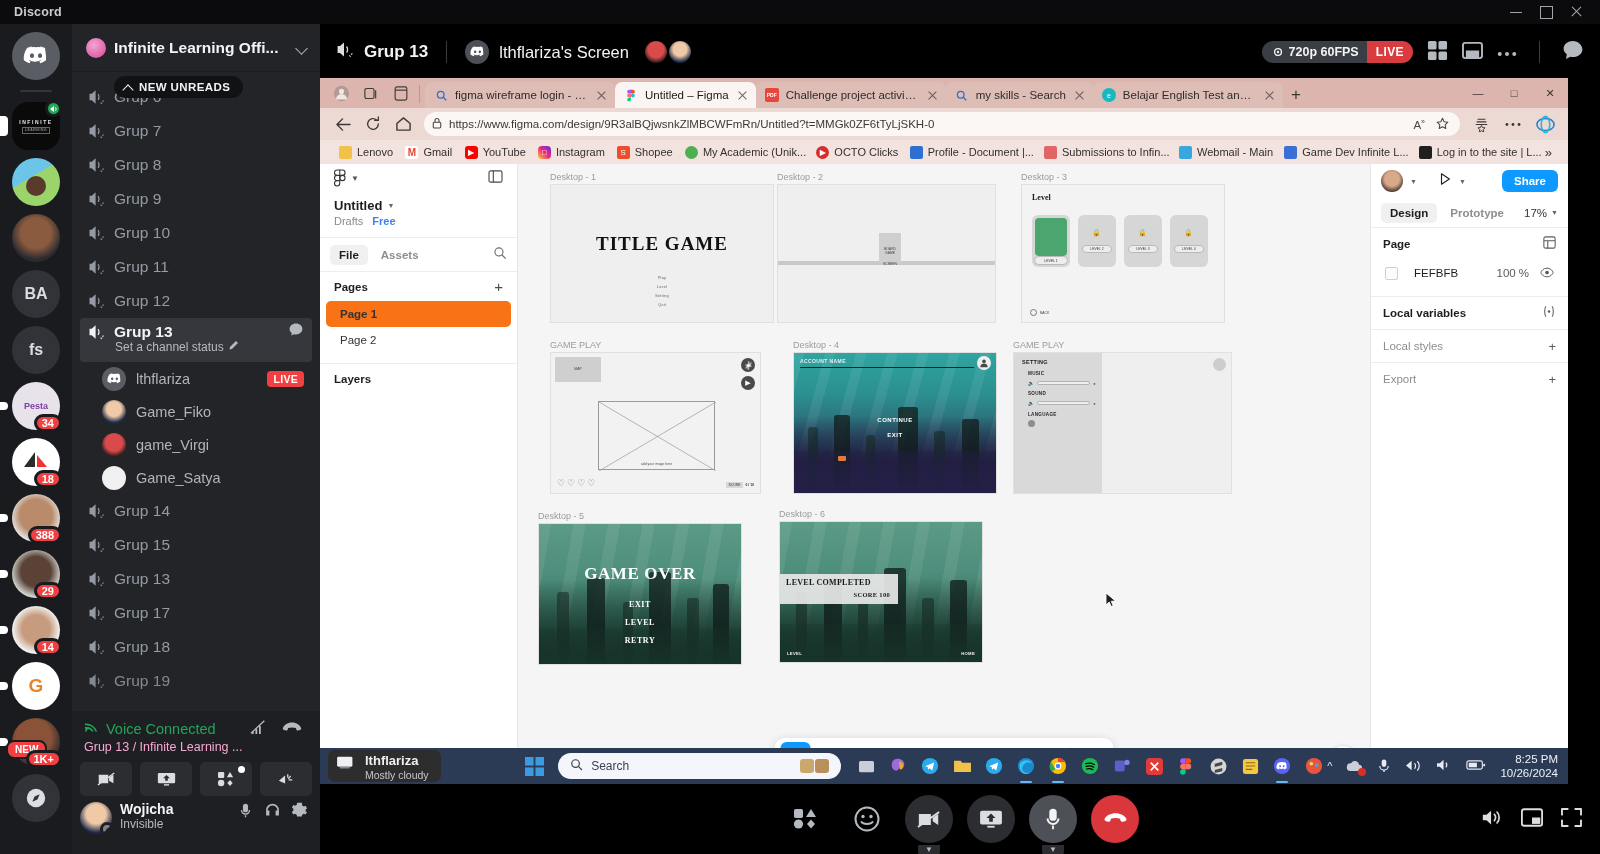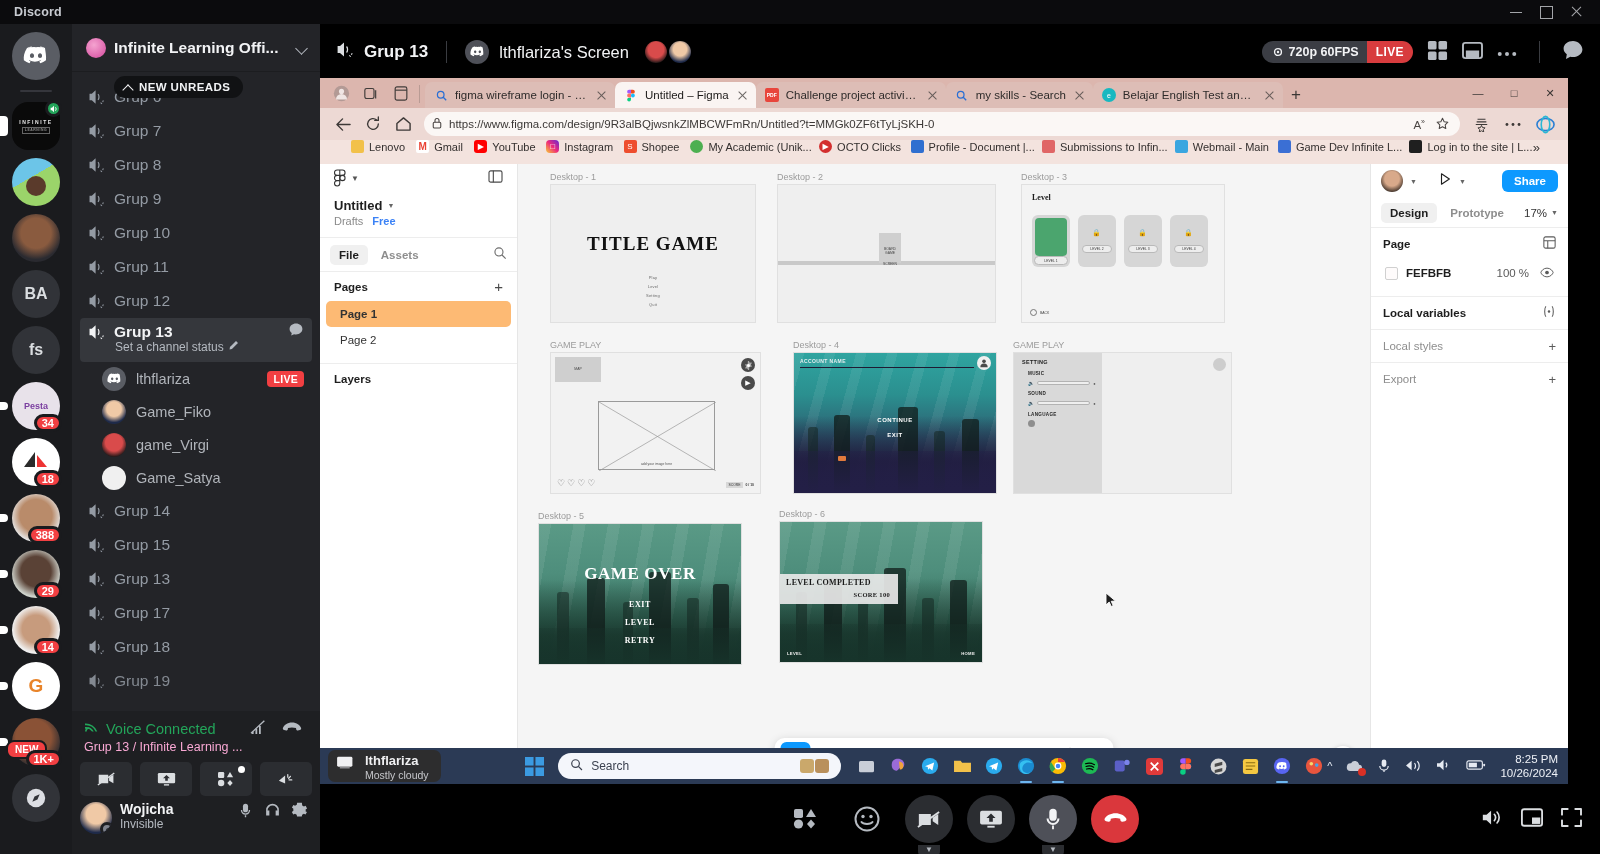--- a/index.html
+++ b/index.html
@@ -171,40 +171,40 @@
   .nav-ic { width: 30px; height: 28px; display:flex; align-items:center; justify-content:center; color: #3d3937; }
   .omnibox {
     flex: 1; height: 24px; background: #fbf7f5; border-radius: 12px; display: flex; align-items: center;
     padding: 0 8px; gap: 7px; margin: 0 6px; font-size: 11.5px; color: #3c3836;
   }
   .omni-url { flex: 1; white-space: nowrap; overflow: hidden; }
   .omni-icons { display: flex; gap: 11px; align-items: center; padding-right: 3px; color: #4b4644; }
   .addr-right { display: flex; align-items: center; gap: 2px; }
 
   
-  .bookmarks { height: 24px; background: #f3e3de; display: flex; align-items: flex-start; gap: 0; padding: 0 24px; font-size: 11px; color: #332f2e; overflow: hidden; }
+  .bookmarks { height: 24px; background: #f3e3de; display: flex; align-items: center; gap: 0; padding: 0 12px; font-size: 11px; color: #332f2e; overflow: hidden; }
   .bm { display: flex; align-items: center; gap: 5px; padding: 0 7px; white-space: nowrap; max-width: 135px; overflow: hidden; }
   .bm-ic { width: 13px; height: 13px; border-radius: 2px; flex: 0 0 13px; display: flex; align-items: center; justify-content: center; font-size: 8px; color:#fff; }
   .bm-more { margin-left: auto; padding-right: 4px; font-size: 13px; color: #3a3634; }
 
   
   .figma { position: relative; height: 620px; background: #fff; display: flex; }
   .fig-left { width: 198px; flex: 0 0 198px; background: #fff; border-right: 1px solid #e6e6e6; }
   .fl-top { height: 28px; display: flex; align-items: center; justify-content: space-between; padding: 0 14px; }
   .fl-name { padding: 6px 14px 0 14px; font-size: 13px; font-weight: 700; color: #1e1e1e; display: flex; align-items: center; gap: 5px; }
   .fl-meta { padding: 2px 14px 10px 14px; font-size: 11px; color: #8a8a8a; display: flex; gap: 9px; }
   .fl-free { color: #3b82f6; font-weight: 600; }
   .fl-tabs { height: 34px; display: flex; align-items: center; gap: 4px; padding: 0 10px; border-top: 1px solid #ededed; }
   .fl-tab { font-size: 11.5px; font-weight: 600; color: #8e8e8e; padding: 4px 9px; border-radius: 5px; }
   .fl-tab.on { background: #f0f0f0; color: #1e1e1e; }
   .fl-search { margin-left: auto; color: #6e6e6e; }
   .fl-sec { height: 30px; display: flex; align-items: center; padding: 0 14px; font-size: 11.5px; font-weight: 700; color: #1e1e1e; border-top: 1px solid #ededed; }
   .fl-sec .plus { margin-left: auto; font-size: 15px; color: #4a4a4a; font-weight: 400; }
   .fl-page { height: 26px; display: flex; align-items: center; padding: 0 14px; font-size: 11.5px; color: #333; margin: 0 6px; border-radius: 5px; }
-  .fl-page.on { background: #fdba74; font-weight: 700; }
+  .fl-page.on { background: #f97316; font-weight: 700; }
 
   .fig-canvas { flex: 1; background: #f5f5f5; position: relative; overflow: hidden; }
   .fig-right { width: 198px; flex: 0 0 198px; background: #fff; border-left: 1px solid #e6e6e6; }
   .fr-top { height: 34px; display: flex; align-items: center; gap: 7px; padding: 0 10px; }
   .fr-av { width: 22px; height: 22px; border-radius: 50%; overflow: hidden; flex: 0 0 22px; }
   .share-btn { background: #0d99ff; color: #fff; font-size: 11.5px; font-weight: 600; border-radius: 6px; padding: 5px 12px; margin-left: auto; }
   .fr-tabs { height: 30px; display: flex; align-items: center; gap: 4px; padding: 0 10px; border-bottom: 1px solid #ededed; }
   .fr-tab { font-size: 11.5px; font-weight: 600; color: #8e8e8e; padding: 4px 9px; border-radius: 5px; }
   .fr-tab.on { background: #f0f0f0; color: #1e1e1e; }
   .fr-zoom { margin-left: auto; font-size: 11.5px; color: #333; display: flex; align-items: center; gap: 4px; }
@@ -957,21 +957,21 @@
         <div class="fl-page on">Page 1</div>
         <div class="fl-page">Page 2</div>
         <div class="fl-sec" style="margin-top:10px;">
           <span>Layers</span>
         </div>
       </div>
 
       <div class="fig-canvas">
 
         <div class="frame-label" style="left:32px;top:8px;">Desktop - 1</div>
-        <div class="frame" style="left:32px;top:20px;width:206px;height:139px;background:#efefef;">
+        <div class="frame" style="left:32px;top:20px;width:224px;height:139px;background:#efefef;">
           <div style="position:absolute;left:0;right:0;top:48px;text-align:center;font-family:'Liberation Serif',serif;font-size:19px;font-weight:700;letter-spacing:1px;color:#111;">TITLE GAME</div>
           <div style="position:absolute;left:0;right:0;top:88px;text-align:center;">
             <div class="tiny" style="line-height:9px;">Play</div>
             <div class="tiny" style="line-height:9px;">Level</div>
             <div class="tiny" style="line-height:9px;">Setting</div>
             <div class="tiny" style="line-height:9px;">Quit</div>
           </div>
         </div>
 
         <div class="frame-label" style="left:259px;top:8px;">Desktop - 2</div>
@@ -1201,21 +1201,21 @@
           <span>Page</span>
           <span class="ric">
             <svg width="13" height="13" viewBox="0 0 15 15">
                 <rect x="1" y="1" width="13" height="13" rx="2" fill="none" stroke="#5a5a5a" stroke-width="1.2"></rect>
                 <path d="M1 5.5h13M5.5 5.5V14" stroke="#5a5a5a" stroke-width="1.2"></path>
               </svg>
           </span>
         </div>
         <div class="fr-fill">
           <span class="swatch"></span>
-          <span style="font-weight:700;">FEFBFB</span>
+          <span style="font-weight:400;margin-left:8px;">FEFBFB</span>
           <span class="fr-op">
             <span>100</span>
             <span>%</span>
             <span style="margin-left:8px;">
               <svg width="14" height="11" viewBox="0 0 16 12">
                   <path d="M8 1C4 1 1.4 4.2 1 6c.4 1.8 3 5 7 5s6.6-3.2 7-5c-.4-1.8-3-5-7-5z" fill="none" stroke="#5a5a5a" stroke-width="1.1"></path>
                   <circle cx="8" cy="6" r="2.1" fill="#5a5a5a"></circle>
                 </svg>
             </span>
           </span>

